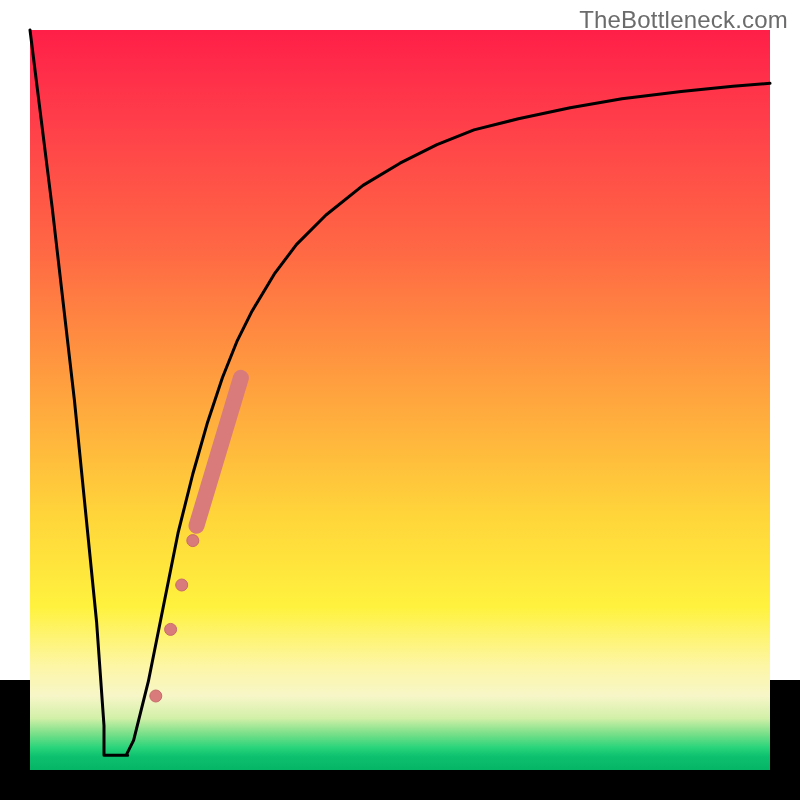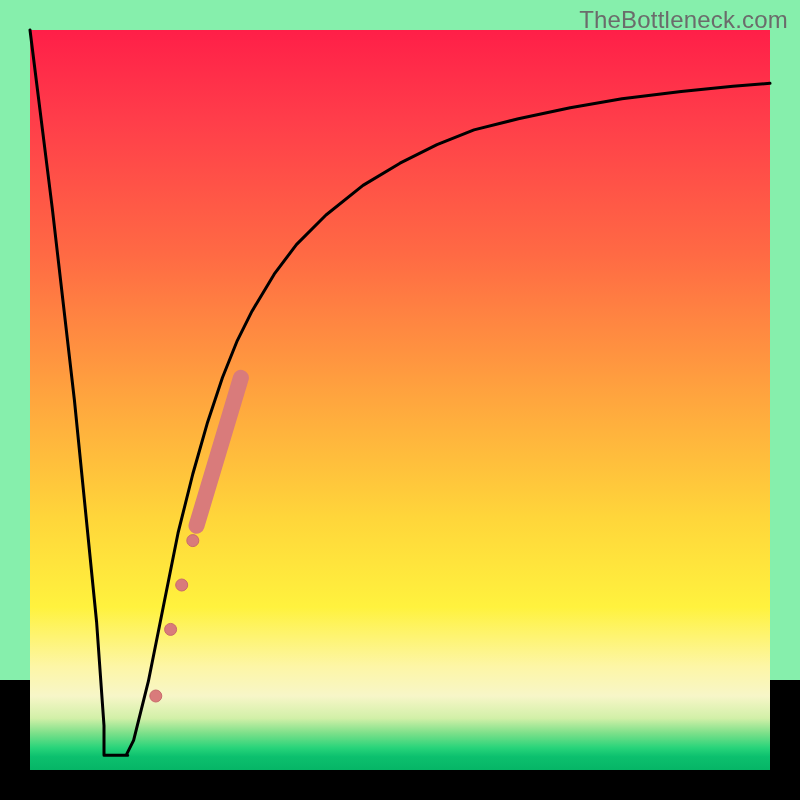--- a/index.html
+++ b/index.html
@@ -8,21 +8,21 @@
     width: 800px;
     height: 800px;
     overflow: hidden;
     background: #000;
     font-family: Arial, Helvetica, sans-serif;
   }
   .frame {
     position: relative;
     width: 800px;
     height: 680px;
-    background: #86efac;
+    background: #ffffff;
   }
   .plot {
     position: absolute;
     left: 30px;
     top: 30px;
     width: 740px;
     height: 740px;
     
     background: linear-gradient(
       to bottom,

